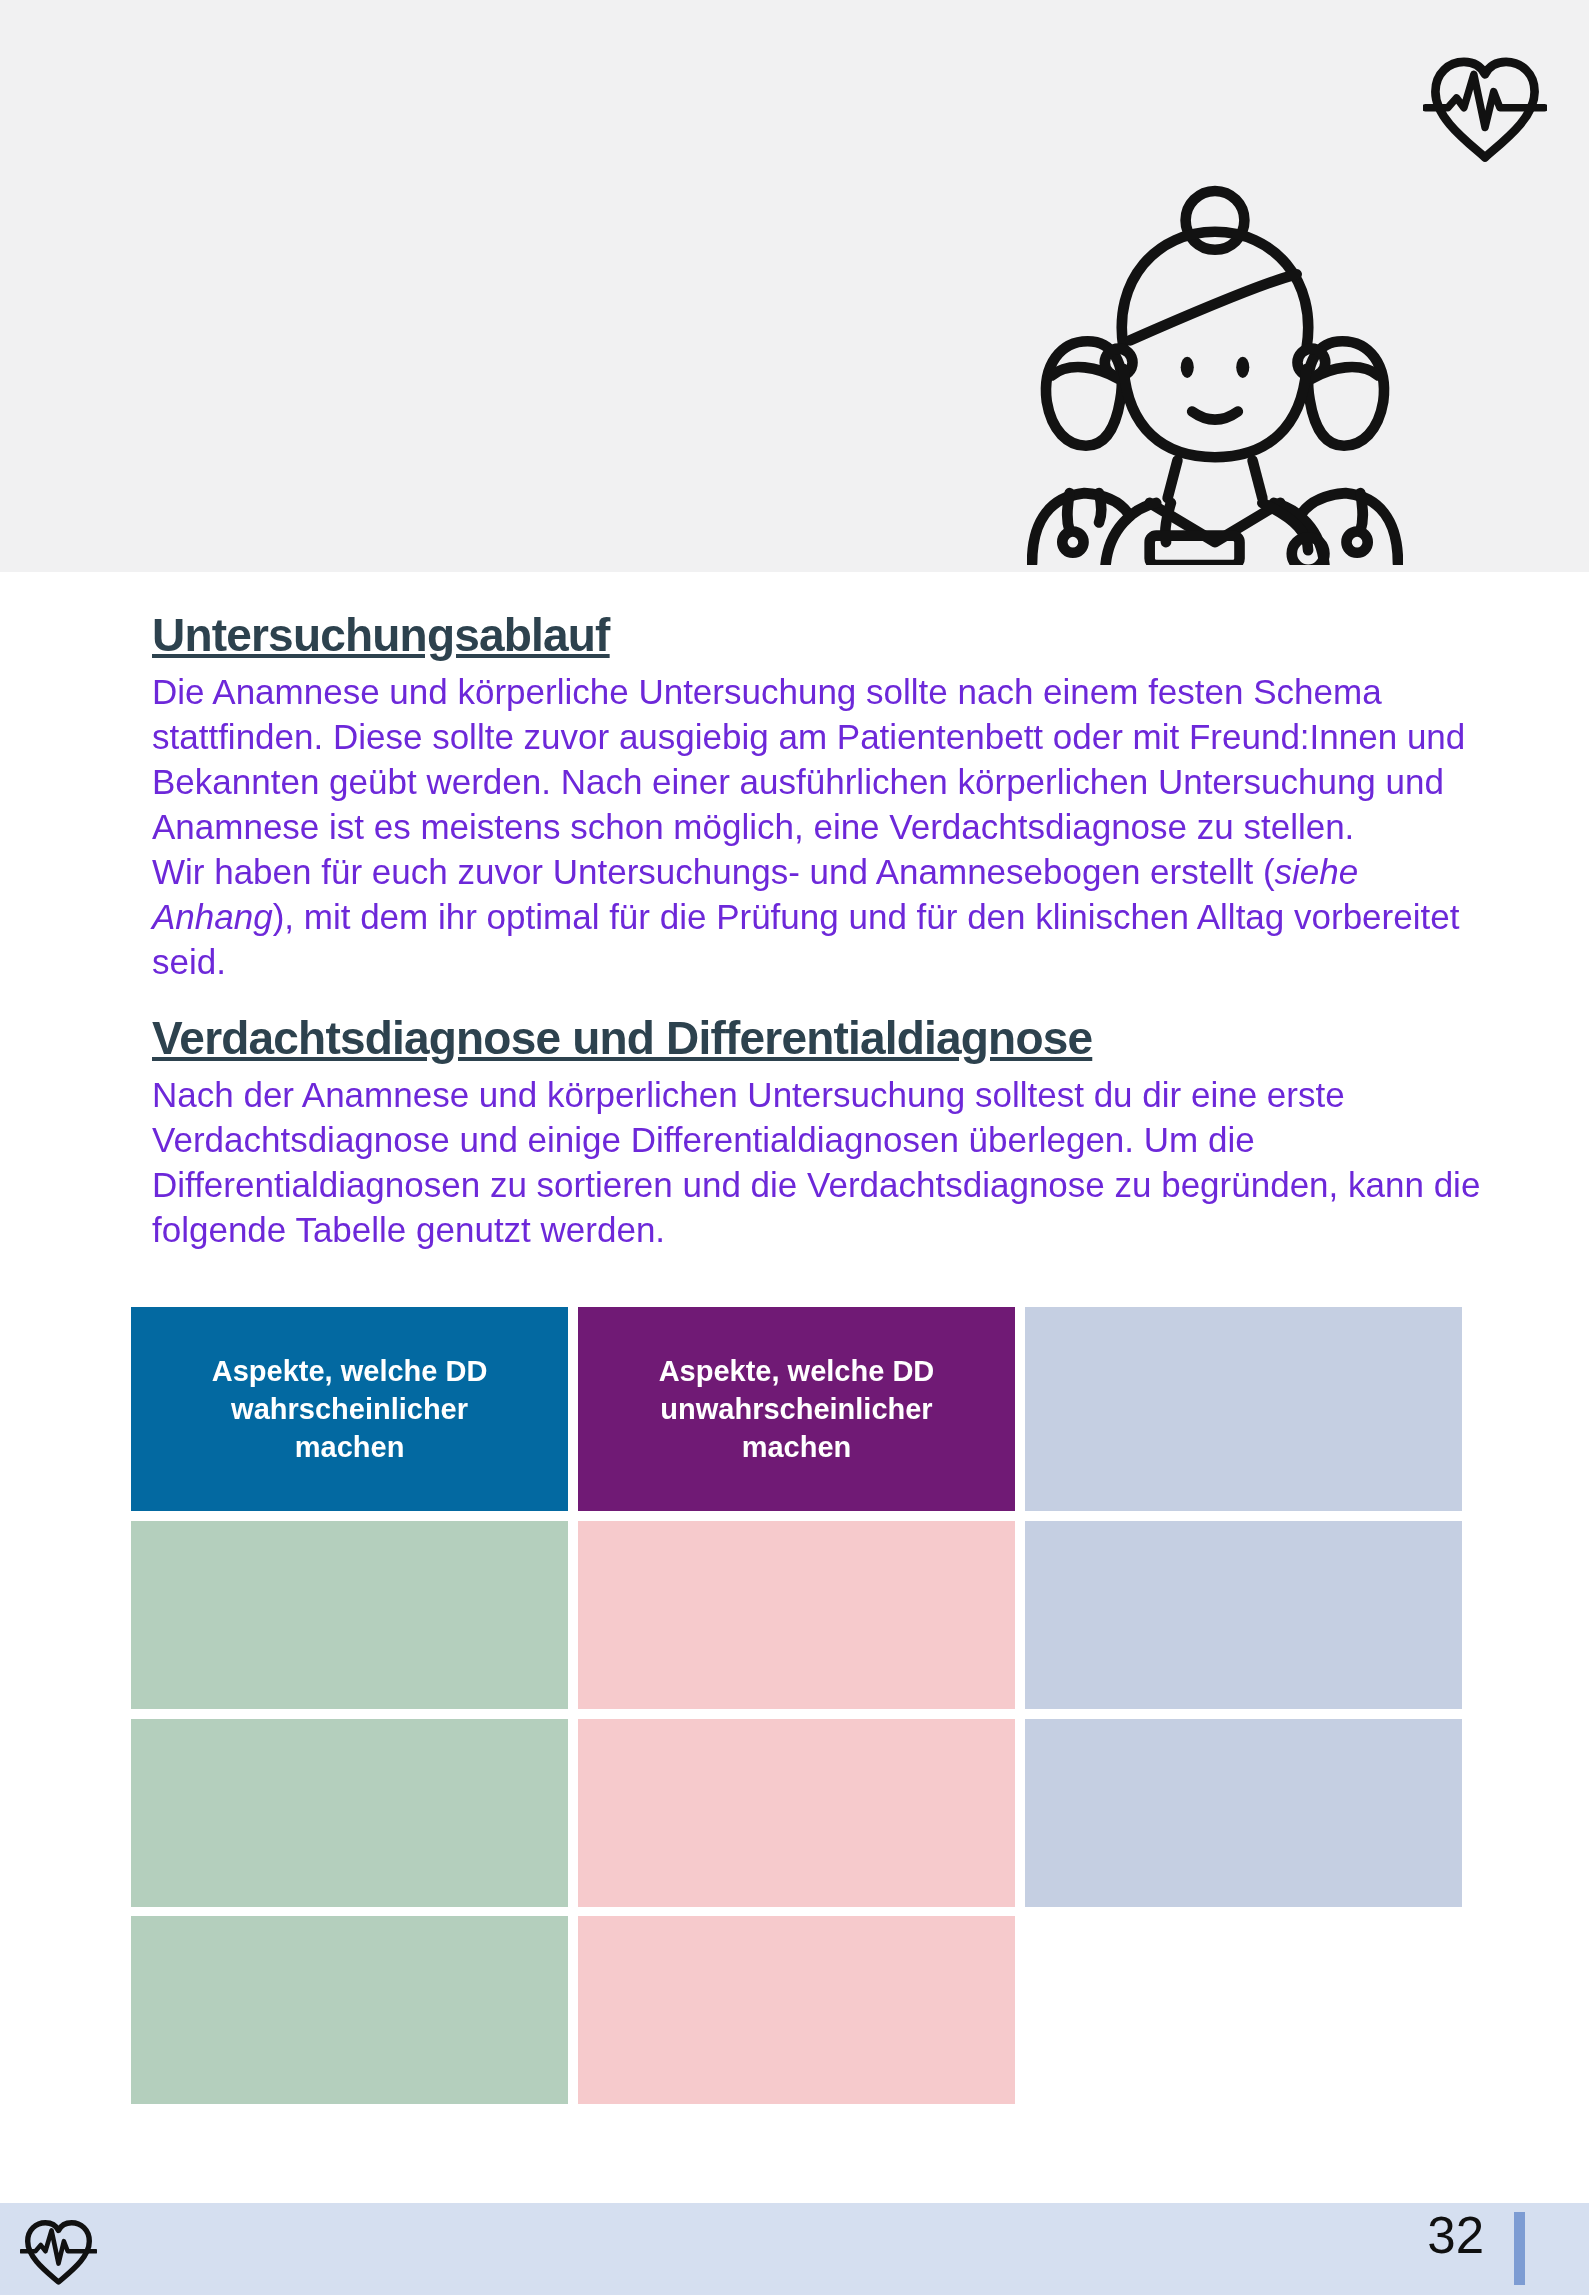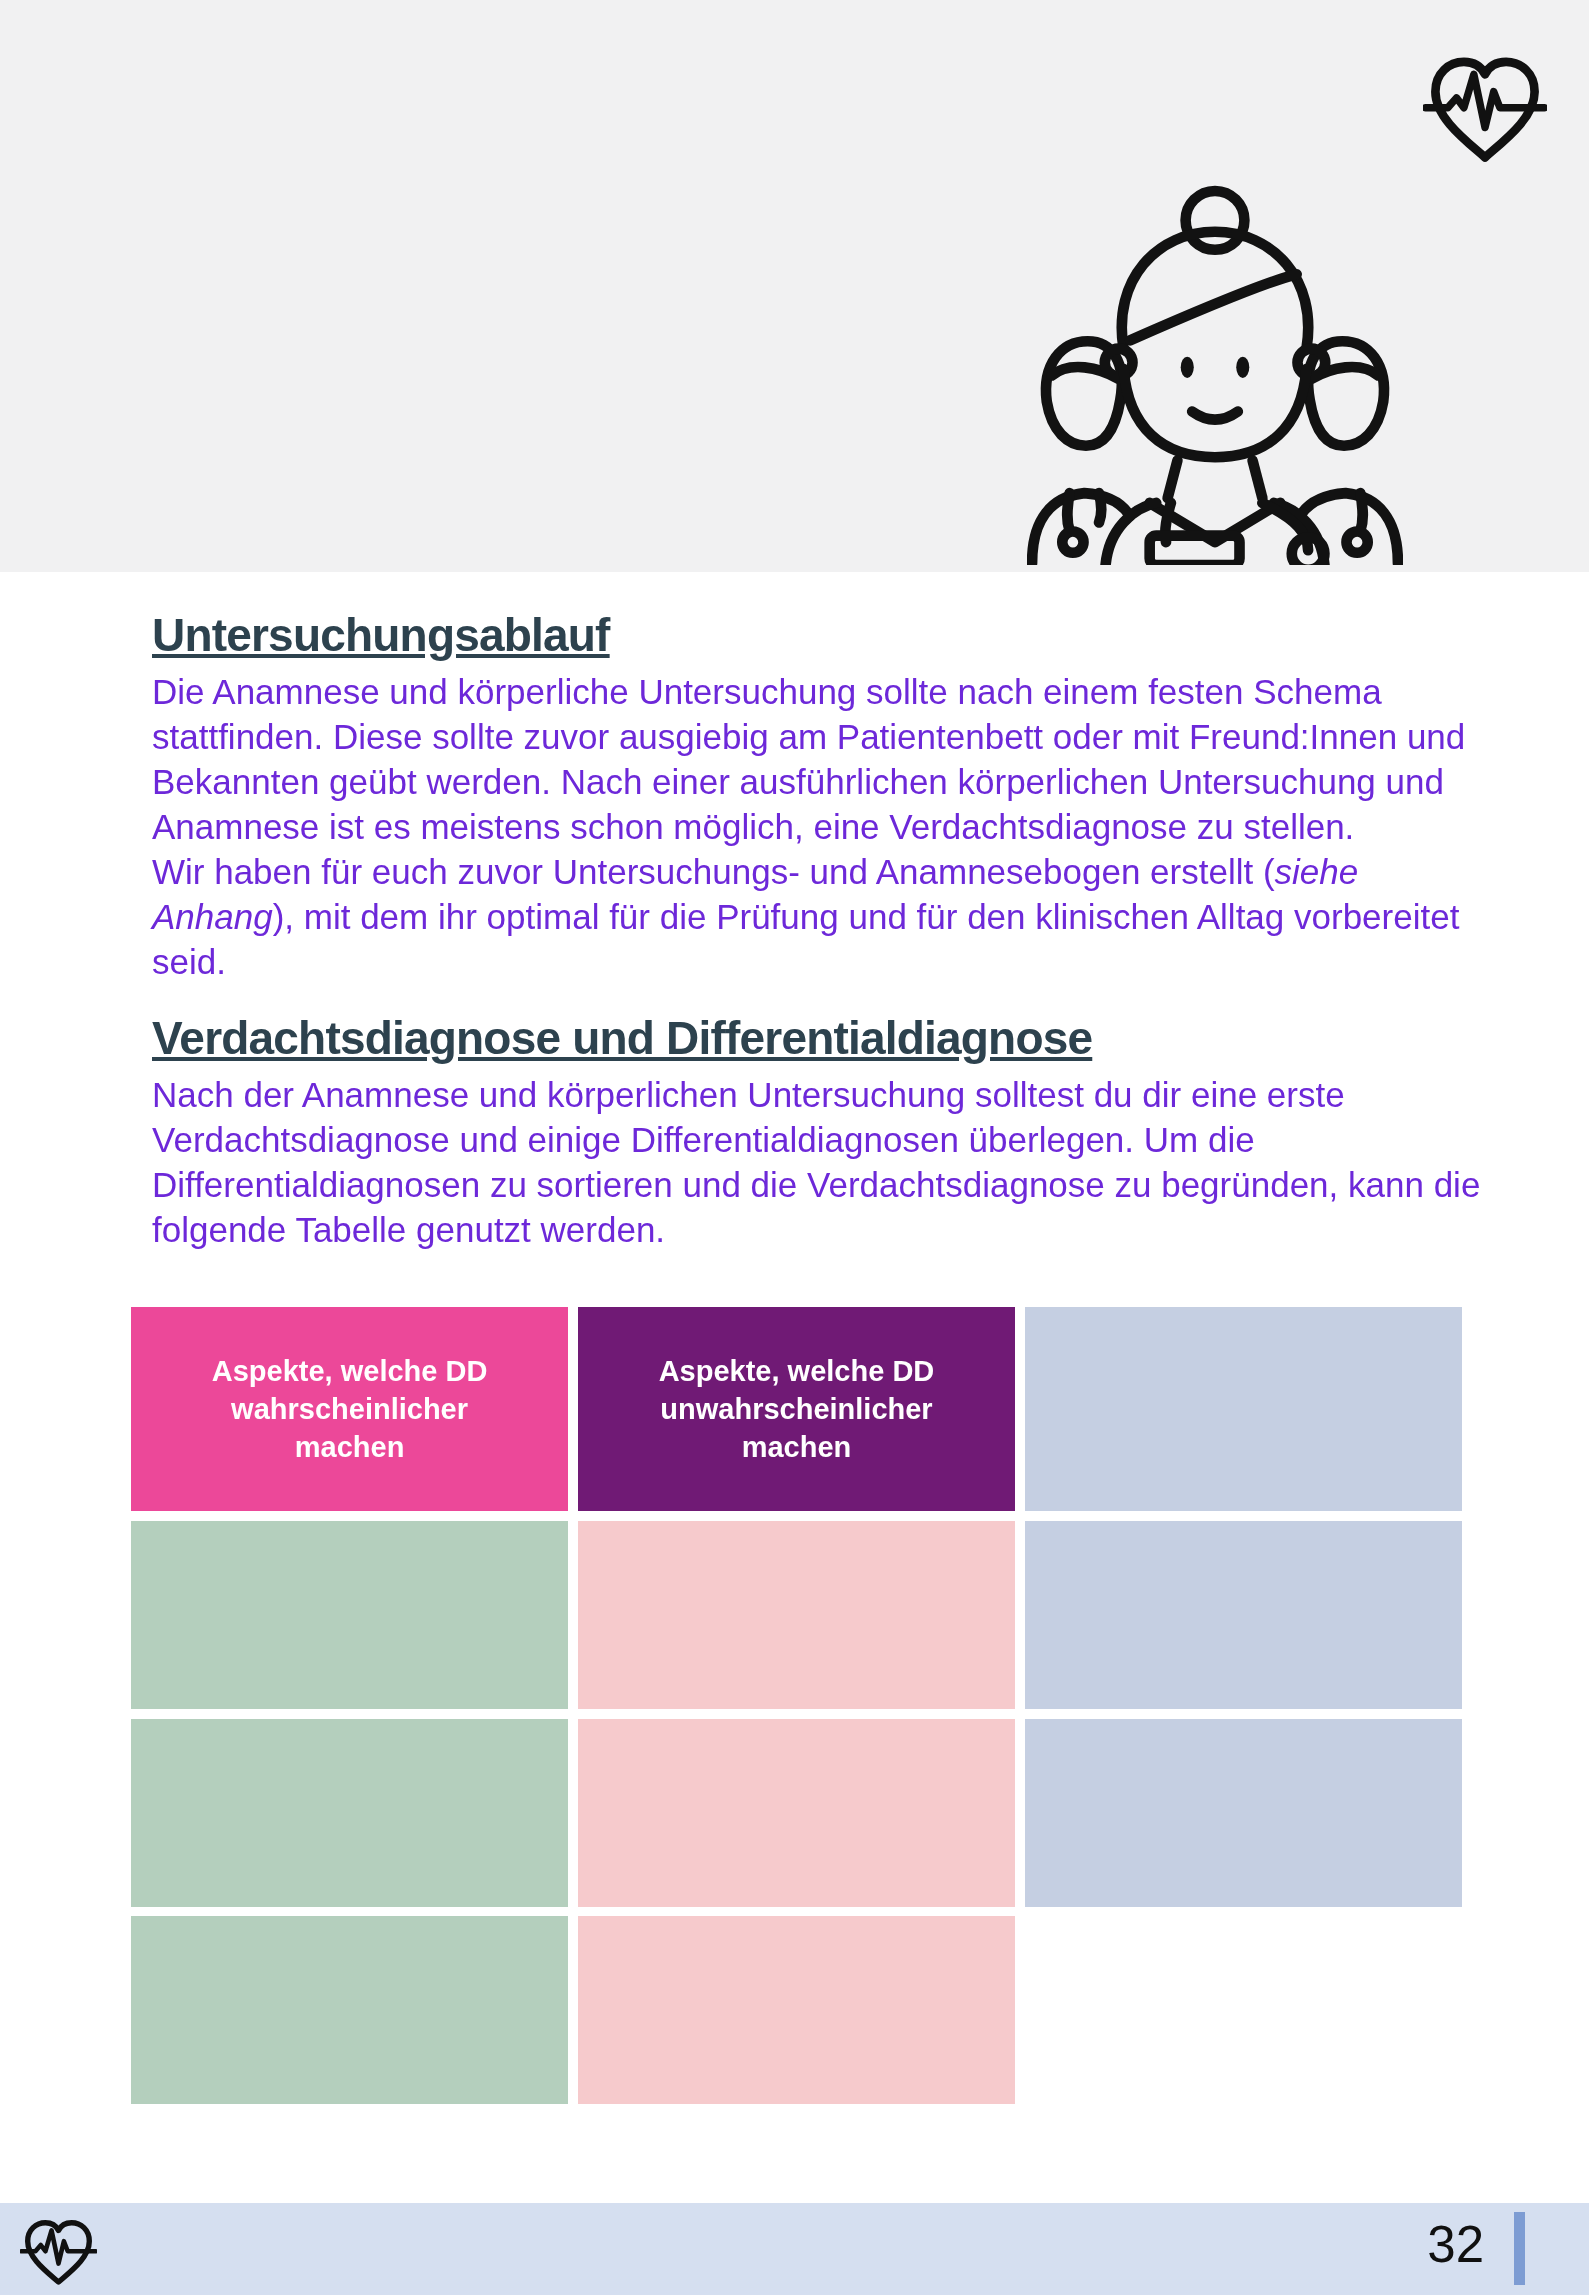--- a/index.html
+++ b/index.html
@@ -56,39 +56,39 @@
     grid-template-rows:204px 188px 188px 188px;
     gap:9.8px;
   }
   .dd-cell{display:flex;align-items:center;justify-content:center;}
   .dd-head{
     color:#ffffff;font-weight:700;font-size:29px;line-height:38px;
     text-align:center;
   }
   .dd-head span{display:block;}
   .dd-head-blue{background:#4b70a8;}
-  .dd-head-green{background:#ec4899;}
+  .dd-head-green{background:#0369a1;}
   .dd-head-red{background:#701a75;}
   .dd-head-blue span{max-width:416px;}
   .dd-head-green span,.dd-head-red span{max-width:310px;}
   .dd-body-blue{background:#c5cfe2;}
   .dd-body-green{background:#b4cfbd;}
   .dd-body-red{background:#f6cacc;}
   
   .footer{
     position:absolute;left:0;bottom:0;
     width:1589px;height:92px;
     background:#d5dff0;
   }
   .heart-icon-footer{
     position:absolute;left:20.4px;bottom:8.2px;
     width:77px;height:70px;
   }
   .page-number{
-    position:absolute;right:105px;top:12px;
+    position:absolute;right:105px;top:3px;
     font-size:51px;color:#101010;
   }
   .footer-accent-bar{
     position:absolute;right:64px;top:9px;
     width:10.6px;height:73px;
     background:#7d9cd3;
   }
 </style>
 </head>
 <body>

